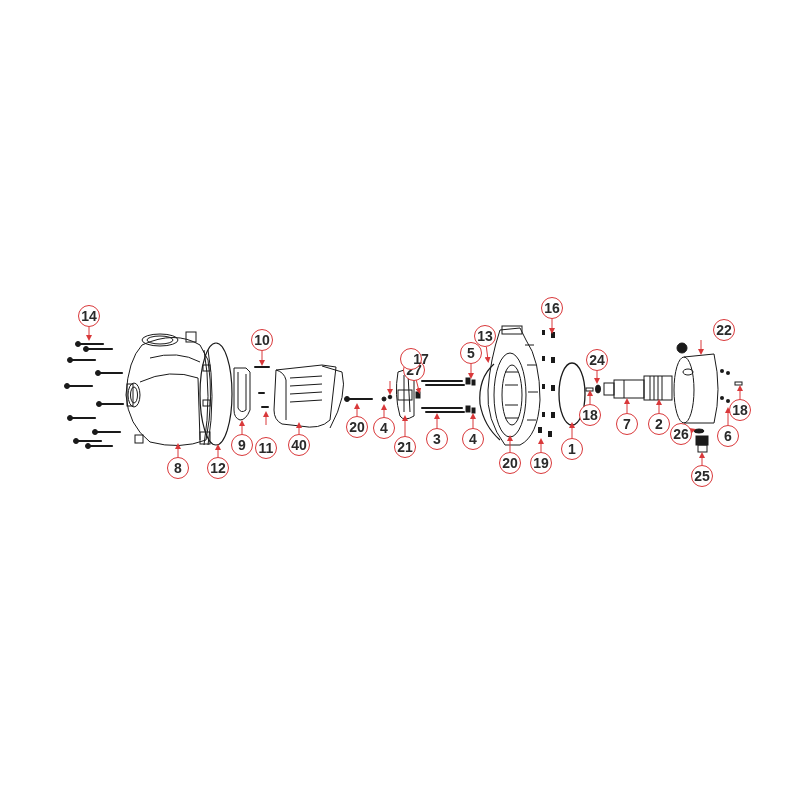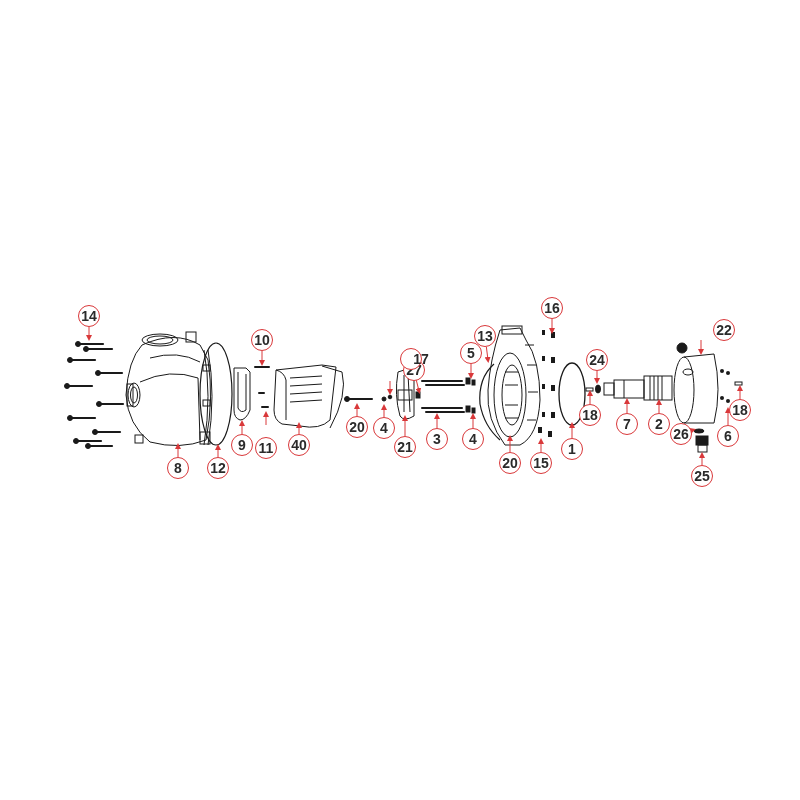--- a/index.html
+++ b/index.html
@@ -230,21 +230,21 @@
       <div class="callout" style="left: 414px; top: 370px;">27</div>
       <div class="callout" style="left: 384px; top: 428px;">4</div>
       <div class="callout" style="left: 411px; top: 359px; padding-left: 20px;">17</div>
       <div class="callout" style="left: 405px; top: 447px;">21</div>
       <div class="callout" style="left: 437px; top: 439px;">3</div>
       <div class="callout" style="left: 471px; top: 353px;">5</div>
       <div class="callout" style="left: 473px; top: 439px;">4</div>
       <div class="callout" style="left: 485px; top: 336px; text-align: right;">13</div>
       <div class="callout" style="left: 552px; top: 308px;">16</div>
       <div class="callout" style="left: 510px; top: 463px;">20</div>
-      <div class="callout" style="left: 541px; top: 463px;">15</div>
+      <div class="callout" style="left: 541px; top: 463px;">19</div>
       <div class="callout" style="left: 572px; top: 449px;">1</div>
       <div class="callout" style="left: 597px; top: 360px;">24</div>
       <div class="callout" style="left: 590px; top: 415px;">18</div>
       <div class="callout" style="left: 627px; top: 424px;">7</div>
       <div class="callout" style="left: 659px; top: 424px;">2</div>
       <div class="callout" style="left: 701px; top: 330px; margin-left: 12px;">22</div>
       <div class="callout" style="left: 681px; top: 434px;">26</div>
       <div class="callout" style="left: 728px; top: 436px;">6</div>
       <div class="callout" style="left: 740px; top: 410px;">18</div>
       <div class="callout" style="left: 702px; top: 476px;">25</div>

